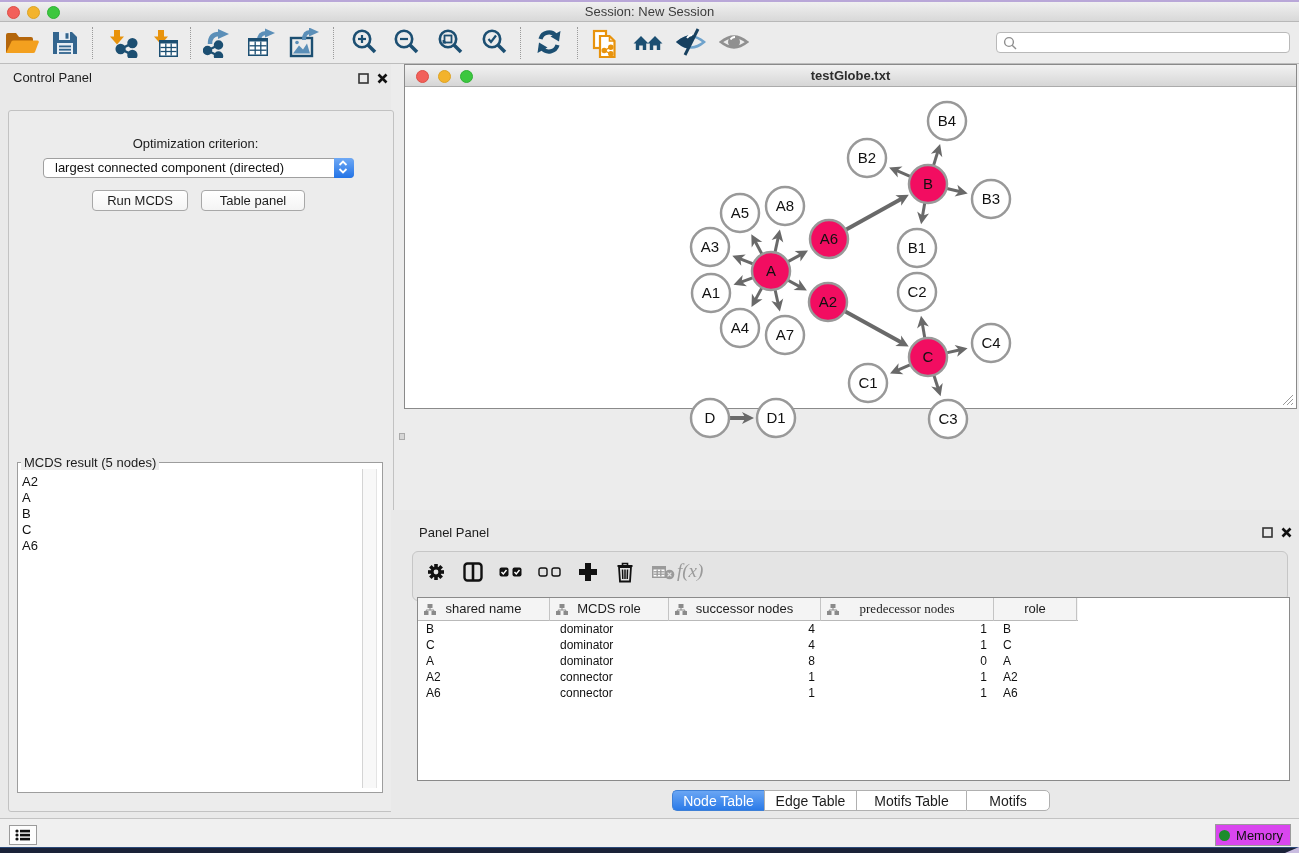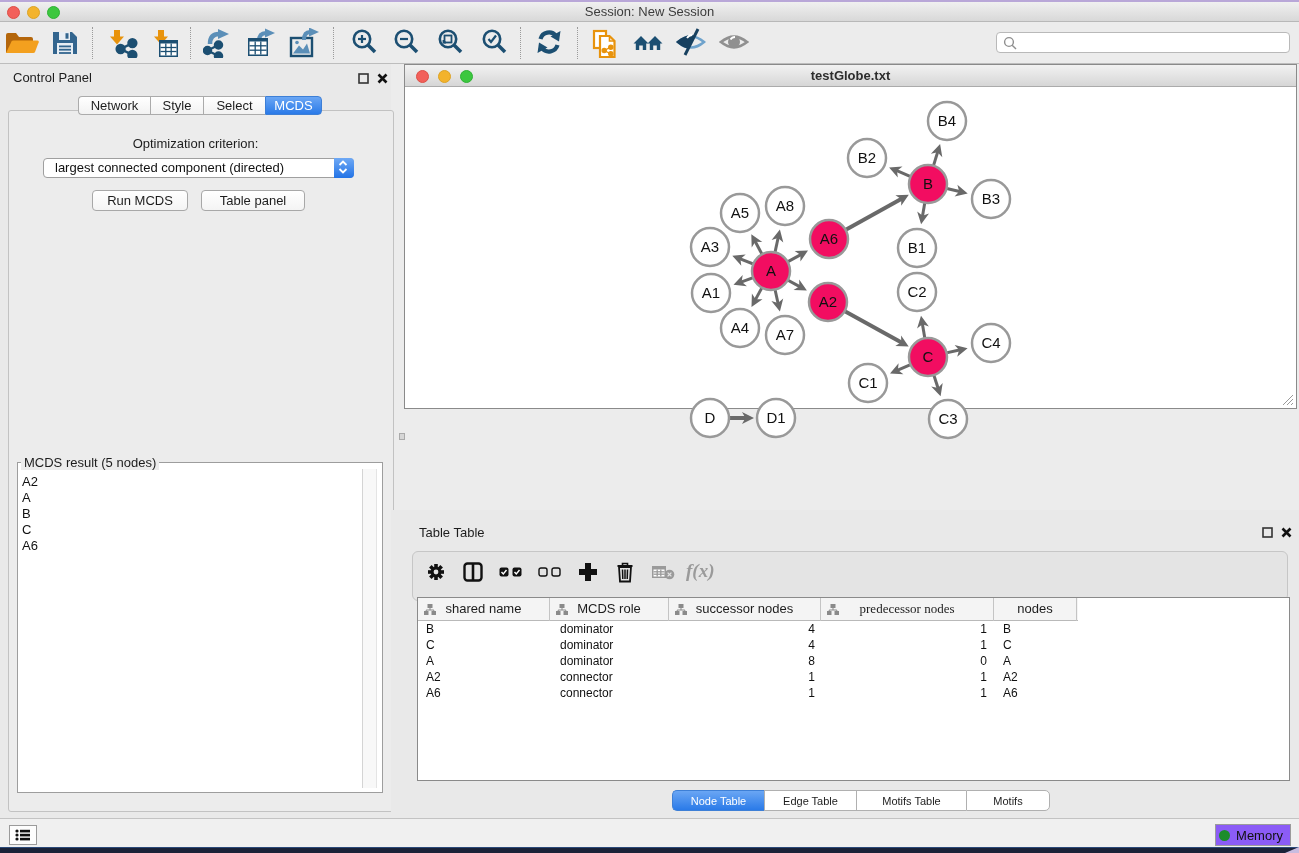--- a/index.html
+++ b/index.html
@@ -46,21 +46,21 @@
 
 #tpanel { left:391px; top:510px; width:908px; height:308px; background:#e9e9e9; }
 #tpanel .ptitle { left:28px; top:15px; font-size:13px; color:#1d1d1d; position:absolute; }
 #ttoolbar { left:21px; top:41px; width:876px; height:50px; background:#e4e4e4; border:1px solid #c6c6c6; border-radius:6px; position:absolute; }
 #ttable { left:26px; top:87px; width:873px; height:184px; background:#fff; border:1px solid #8a8a8a; position:absolute; overflow:hidden; }
 #thead { left:0; top:0; width:660px; height:23px; background:#f4f4f4; border-bottom:1px solid #b9b9b9; position:absolute; }
 .hcell { position:absolute; top:0; height:23px; border-right:1px solid #c4c4c4; font-size:13px; color:#1d1d1d; text-align:center; line-height:22px; }
 .trow { position:absolute; font-size:12px; color:#111; }
 
 .btabrow { position:absolute; top:280px; left:281px; height:21px; display:flex; }
-.btabseg { height:21px; font-size:11px; color:#1d1d1d; text-align:center; line-height:20px; background:#fff; border:1px solid #b0b0b0; border-right:none; }
+.btabseg { height:21px; font-size:14px; color:#1d1d1d; text-align:center; line-height:20px; background:#fff; border:1px solid #b0b0b0; border-right:none; }
 .btabseg.first { border-radius:5px 0 0 5px; }
 .btabseg.last { border-radius:0 5px 5px 0; border-right:1px solid #b0b0b0; }
 .btabseg.sel { background:linear-gradient(#6aa6f4,#2a7ae8); color:#fff; border-color:#3d7fd6; }
 
 
 #footer { left:0; top:818px; width:1299px; height:29px; background:#f0f0f0; border-top:1px solid #c3c3c3; }
 #deskstrip { left:0; top:847px; width:1299px; height:6px; background:linear-gradient(#2b4a7a 0 1px, #1a2238 1px 100%); }
 .winicon { position:absolute; top:0; }
 </style>
 </head>
@@ -213,26 +213,20 @@
 
 <div id="cpanel" class="abs">
   <div class="ptitle">Control Panel</div>
   <svg class="abs" style="left:358px; top:9px" width="11" height="11">
       <rect x="1" y="1" width="9" height="9" fill="none" stroke="#333" stroke-width="1.6"></rect>
     </svg>
     <svg class="abs" style="left:377px; top:9px" width="11" height="11">
       <path d="M1.5 1.5 L9.5 9.5 M9.5 1.5 L1.5 9.5" stroke="#111" stroke-width="2.6"></path>
     </svg>
   <div id="cpbox"></div>
-  <div class="tabrow">
-    <div class="tabseg first" style="width:72px">Network</div>
-    <div class="tabseg" style="width:53px">Style</div>
-    <div class="tabseg" style="width:62px">Select</div>
-    <div class="tabseg last sel" style="width:57px">MCDS</div>
-  </div>
   <div id="optlabel">Optimization criterion:</div>
   <div id="combo">largest connected component (directed)<div id="combobtn"><svg width="18" height="18" viewBox="0 0 18 18">
           <path d="M5.5 7 L9 3.5 L12.5 7" stroke="#fff" stroke-width="1.8" fill="none"></path>
           <path d="M5.5 11 L9 14.5 L12.5 11" stroke="#fff" stroke-width="1.8" fill="none"></path>
         </svg></div></div>
   <div class="btn" style="left:92px; top:126px; width:96px;">Run MCDS</div>
   <div class="btn" style="left:201px; top:126px; width:104px;">Table panel</div>
   <div id="mcdsgroup">
     <div id="mcdslist">A2<br>A<br>B<br>C<br>A6</div>
     <div id="mcdsscroll"></div>
@@ -330,21 +324,21 @@
 <text x="371" y="335" text-anchor="middle" font-size="15" fill="#111">D1</text>
 </svg>
   <svg style="position:absolute; right:2px; bottom:2px;" width="12" height="12">
       <path d="M11 1 L1 11 M11 5 L5 11 M11 9 L9 11" stroke="#9a9a9a" stroke-width="1"></path>
     </svg>
 </div>
 <div class="abs" style="left:849px; top:511px; width:7px; height:6px; background:#d6d6d6; border:1px solid #aaa;"></div>
 <div class="abs" style="left:399px; top:433px; width:6px; height:7px; background:#d6d6d6; border:1px solid #aaa;"></div>
 
 <div id="tpanel" class="abs">
-  <div class="ptitle">Table Table</div>
+  <div class="ptitle">Panel Panel</div>
   <svg class="abs" style="left:871px; top:17px" width="11" height="11">
       <rect x="1" y="1" width="9" height="9" fill="none" stroke="#333" stroke-width="1.6"></rect>
     </svg>
     <svg class="abs" style="left:890px; top:17px" width="11" height="11">
       <path d="M1.5 1.5 L9.5 9.5 M9.5 1.5 L1.5 9.5" stroke="#111" stroke-width="2.6"></path>
     </svg>
   <div id="ttoolbar">
       <svg class="winicon" style="left:15px; top:12px" width="16" height="16" viewBox="0 0 16 16">
         <g fill="#111" transform="translate(8,8)">
           <rect x="-1.8" y="-8.0" width="3.6" height="4.5" transform="rotate(0)"></rect>
@@ -392,21 +386,21 @@
 <svg class="winicon" style="left:238px; top:12px" width="24" height="16" viewBox="0 0 24 16">
         <rect x="1" y="2" width="14" height="12" fill="#9a9a9a"></rect>
         <rect x="2.5" y="5.5" width="11" height="7" fill="#fff"></rect>
         <line x1="2.5" y1="7.8" x2="13.5" y2="7.8" stroke="#9a9a9a" stroke-width="1.3"></line>
         <line x1="6.2" y1="5.5" x2="6.2" y2="12.5" stroke="#9a9a9a" stroke-width="1.3"></line>
         <line x1="2.5" y1="10.2" x2="13.5" y2="10.2" stroke="#9a9a9a" stroke-width="1.3"></line>
         <line x1="9.8" y1="5.5" x2="9.8" y2="12.5" stroke="#9a9a9a" stroke-width="1.3"></line>
         <circle cx="18.5" cy="10.5" r="4.8" fill="#9a9a9a"></circle>
         <path d="M16.6 8.6 L20.4 12.4 M20.4 8.6 L16.6 12.4" stroke="#e4e4e4" stroke-width="1.3"></path>
       </svg>
-<div class="winicon" style="left:273px; top:8px; font-family:'Liberation Serif',serif; font-style:italic; font-size:19px; color:#9a9a9a;font-weight:bold;">f(x)</div>
+<div class="winicon" style="left:264px; top:8px; font-family:'Liberation Serif',serif; font-style:italic; font-size:19px; color:#9a9a9a;">f(x)</div>
     </div>
   <div id="ttable">
     <div id="thead">
       <div class="hcell" style="left:0px; width:132px;"><svg style="position:absolute; left:6px; top:6px" width="12" height="11" viewBox="0 0 12 11">
             <g fill="#8a8a8a">
               <rect x="3.5" y="0" width="5" height="4"></rect>
               <rect x="0" y="7" width="4.5" height="4"></rect>
               <rect x="7.5" y="7" width="4.5" height="4"></rect>
               <path d="M6 4 L6 6 M2.2 7 L2.2 6 L9.8 6 L9.8 7" stroke="#8a8a8a" fill="none" stroke-width="1"></path>
             </g>
@@ -428,21 +422,21 @@
             </g>
           </svg>successor nodes</div>
         <div class="hcell" style="left:403px; width:173px;font-family:Liberation Serif, serif;"><svg style="position:absolute; left:6px; top:6px" width="12" height="11" viewBox="0 0 12 11">
             <g fill="#8a8a8a">
               <rect x="3.5" y="0" width="5" height="4"></rect>
               <rect x="0" y="7" width="4.5" height="4"></rect>
               <rect x="7.5" y="7" width="4.5" height="4"></rect>
               <path d="M6 4 L6 6 M2.2 7 L2.2 6 L9.8 6 L9.8 7" stroke="#8a8a8a" fill="none" stroke-width="1"></path>
             </g>
           </svg>predecessor nodes</div>
-        <div class="hcell" style="left:576px; width:83px;">nodes</div>
+        <div class="hcell" style="left:576px; width:83px;">role</div>
     </div>
     <div class="trow" style="left:8px; top:24px;">B</div>
 <div class="trow" style="left:142px; top:24px;">dominator</div>
 <div class="trow" style="left:251px; top:24px; width:146px; text-align:right;">4</div>
 <div class="trow" style="left:403px; top:24px; width:166px; text-align:right;">1</div>
 <div class="trow" style="left:585px; top:24px;">B</div>
 <div class="trow" style="left:8px; top:40px;">C</div>
 <div class="trow" style="left:142px; top:40px;">dominator</div>
 <div class="trow" style="left:251px; top:40px; width:146px; text-align:right;">4</div>
 <div class="trow" style="left:403px; top:40px; width:166px; text-align:right;">1</div>
@@ -475,17 +469,17 @@
   <div class="abs" style="left:9px; top:6px; width:28px; height:20px; background:#fdfdfd; border:1px solid #9b9b9b;"><svg width="26" height="18" viewBox="0 0 26 18">
         <g fill="#111">
           <circle cx="7" cy="5" r="1.6"></circle>
           <circle cx="7" cy="9" r="1.6"></circle>
           <circle cx="7" cy="13" r="1.6"></circle>
           <rect x="10" y="3.8" width="10" height="2.6"></rect>
           <rect x="10" y="7.8" width="10" height="2.6"></rect>
           <rect x="10" y="11.8" width="10" height="2.6"></rect>
         </g>
       </svg></div>
-  <div class="abs" style="left:1215px; top:5px; width:76px; height:22px; background:#8b5cf6; border:1px solid #9b9b9b; font-size:13px; color:#111; text-align:right; line-height:21px; padding-right:7px;"><span style="display:inline-block; width:11px; height:11px; border-radius:50%; background:#1c8c2c; margin-right:6px; vertical-align:-1px;"></span>Memory</div>
+  <div class="abs" style="left:1215px; top:5px; width:76px; height:22px; background:#d946ef; border:1px solid #9b9b9b; font-size:13px; color:#111; text-align:right; line-height:21px; padding-right:7px;"><span style="display:inline-block; width:11px; height:11px; border-radius:50%; background:#1c8c2c; margin-right:6px; vertical-align:-1px;"></span>Memory</div>
 </div>
 <div id="deskstrip" class="abs">
     <div style="position:absolute; right:0; bottom:0; width:0; height:0; border-left:14px solid transparent; border-bottom:6px solid #c9bce0;"></div>
   </div>
 
 </body></html>

